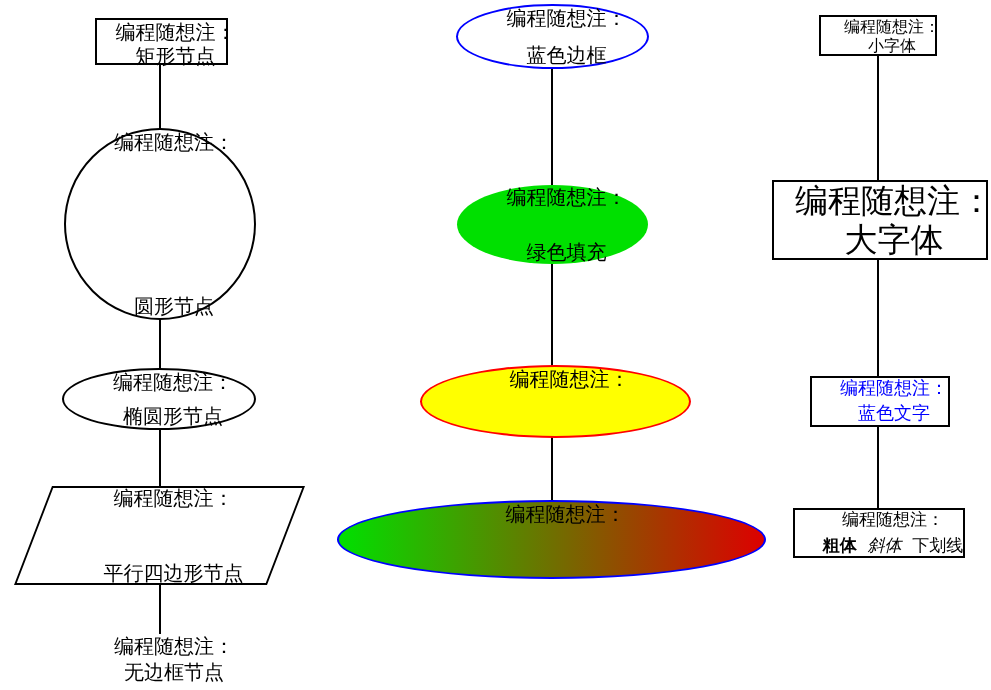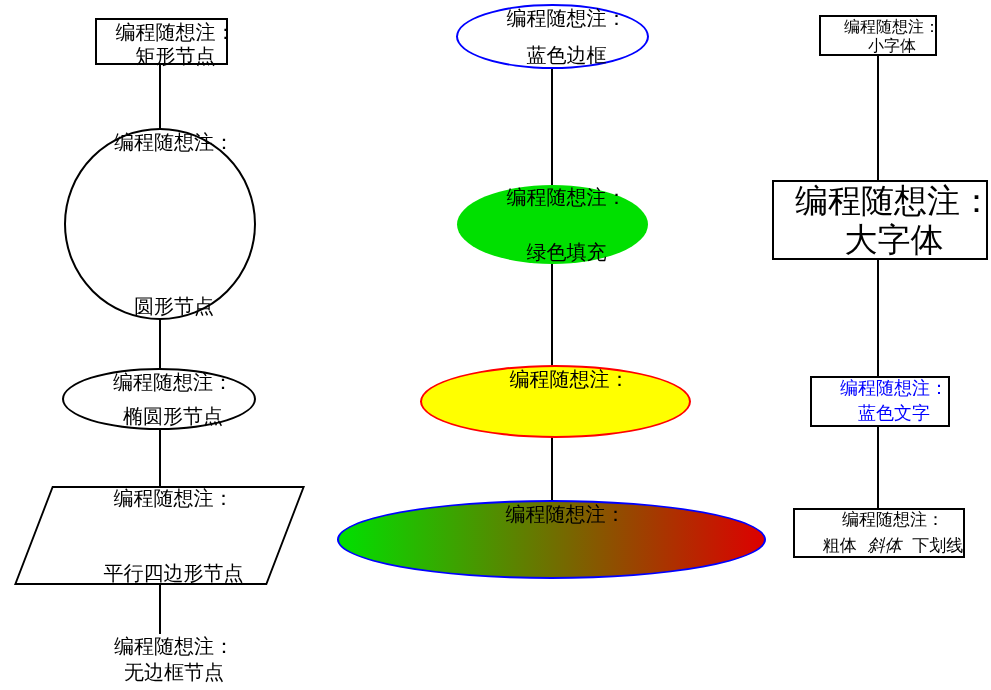--- a/index.html
+++ b/index.html
@@ -42,21 +42,21 @@
   .n-gradient{
     left:337px;top:500px;width:429px;height:79px;
     border:2px solid #0000ff;border-radius:50%;
     background:linear-gradient(to right,#00e000,#dd0000);
   }
   
   .n-smallfont{left:819px;top:15px;width:118px;height:41px;border:2px solid #000;font-size:16px;}
   .n-largefont{left:772px;top:180px;width:216px;height:80px;border:2px solid #000;font-size:33px;line-height:1.18;}
   .n-bluetext{left:810px;top:376px;width:140px;height:51px;border:2px solid #000;font-size:18px;color:#0000ff;}
   .n-styles{left:793px;top:508px;width:172px;height:50px;border:2px solid #000;font-size:17px;}
-  .n-styles .b{font-weight:normal;}
+  .n-styles .b{font-weight:bold;}
   .n-styles .i{font-style:italic;}
   .n-styles .u{}
   .styles-row span{margin:0 3px;}
   
   .e-l1{left:159px;top:64px;height:64px;}
   .e-l2{left:159px;top:319px;height:50px;}
   .e-l3{left:159px;top:429px;height:58px;}
   .e-l4{left:159px;top:584px;height:50px;}
   
   .e-m1{left:551px;top:68px;height:118px;}

